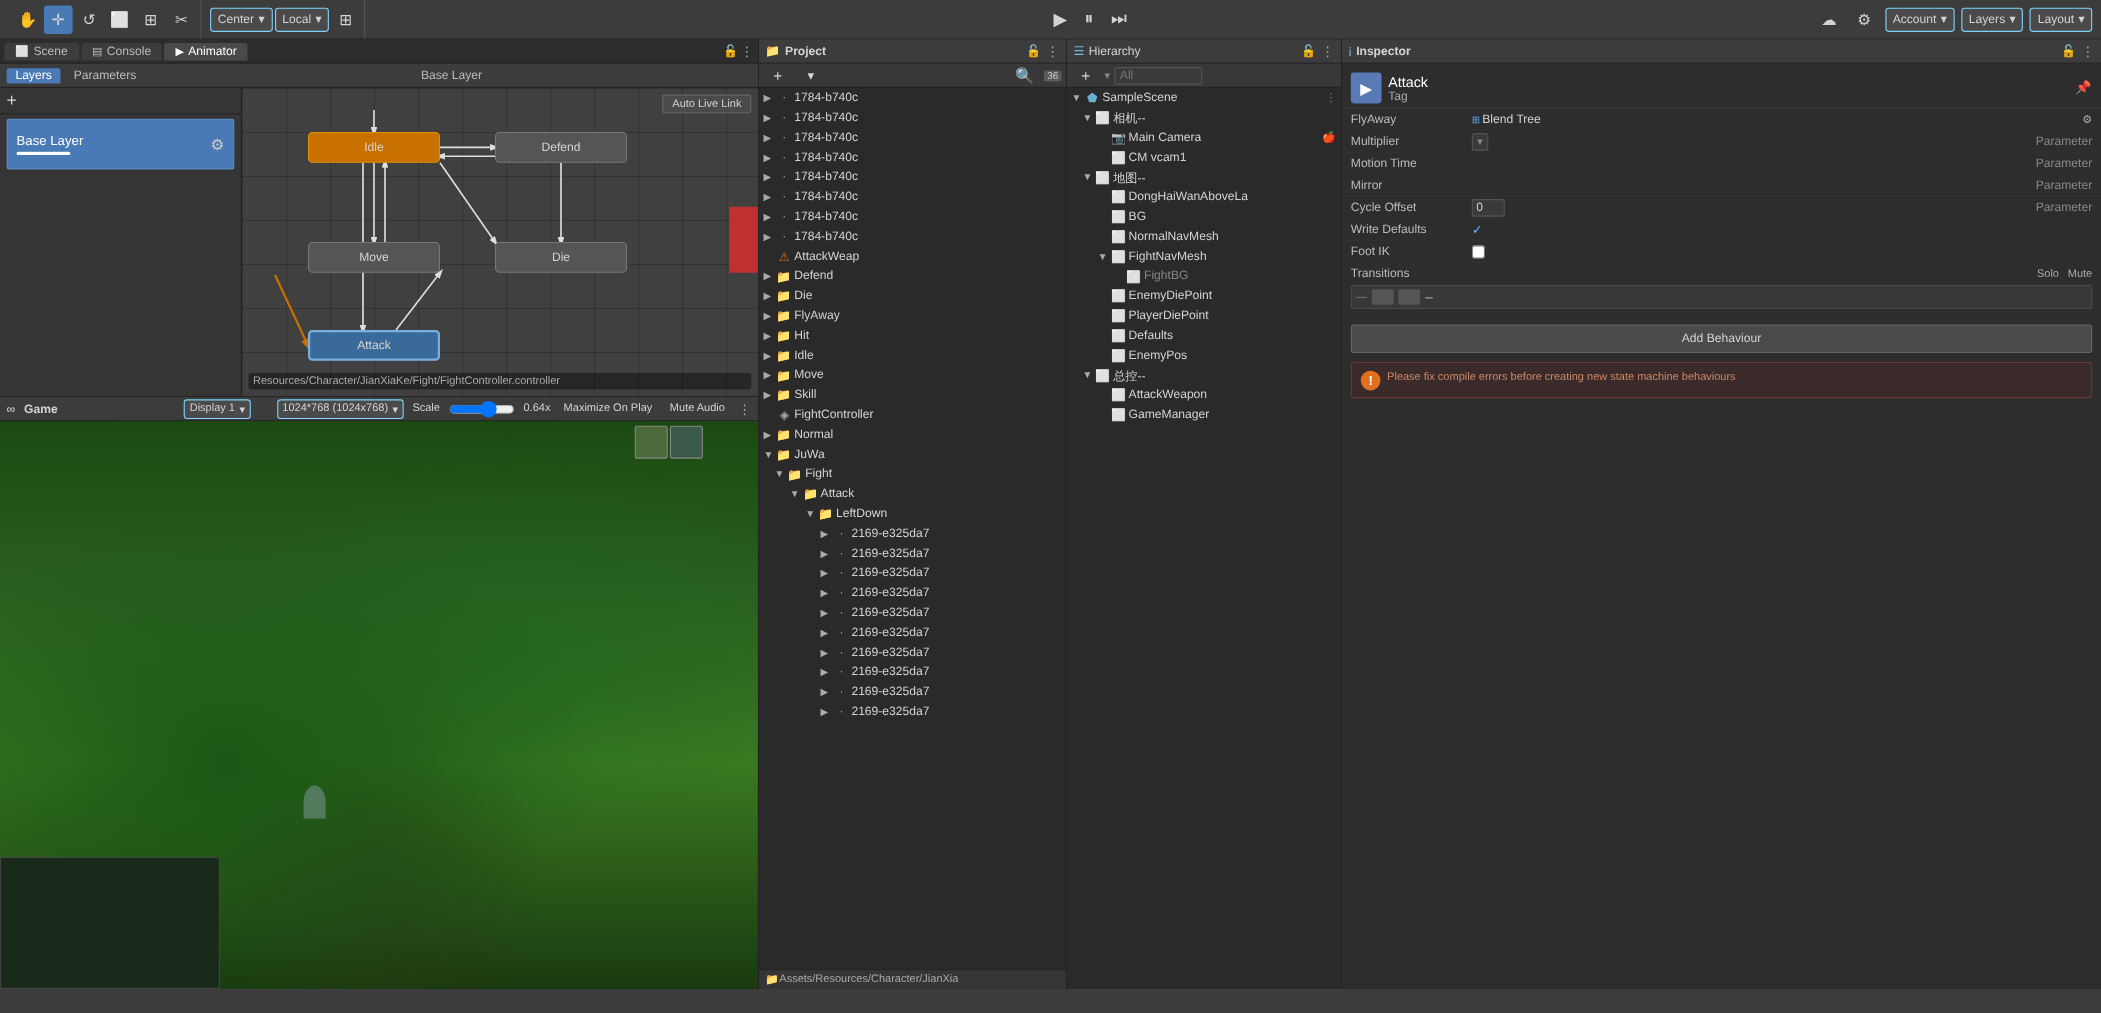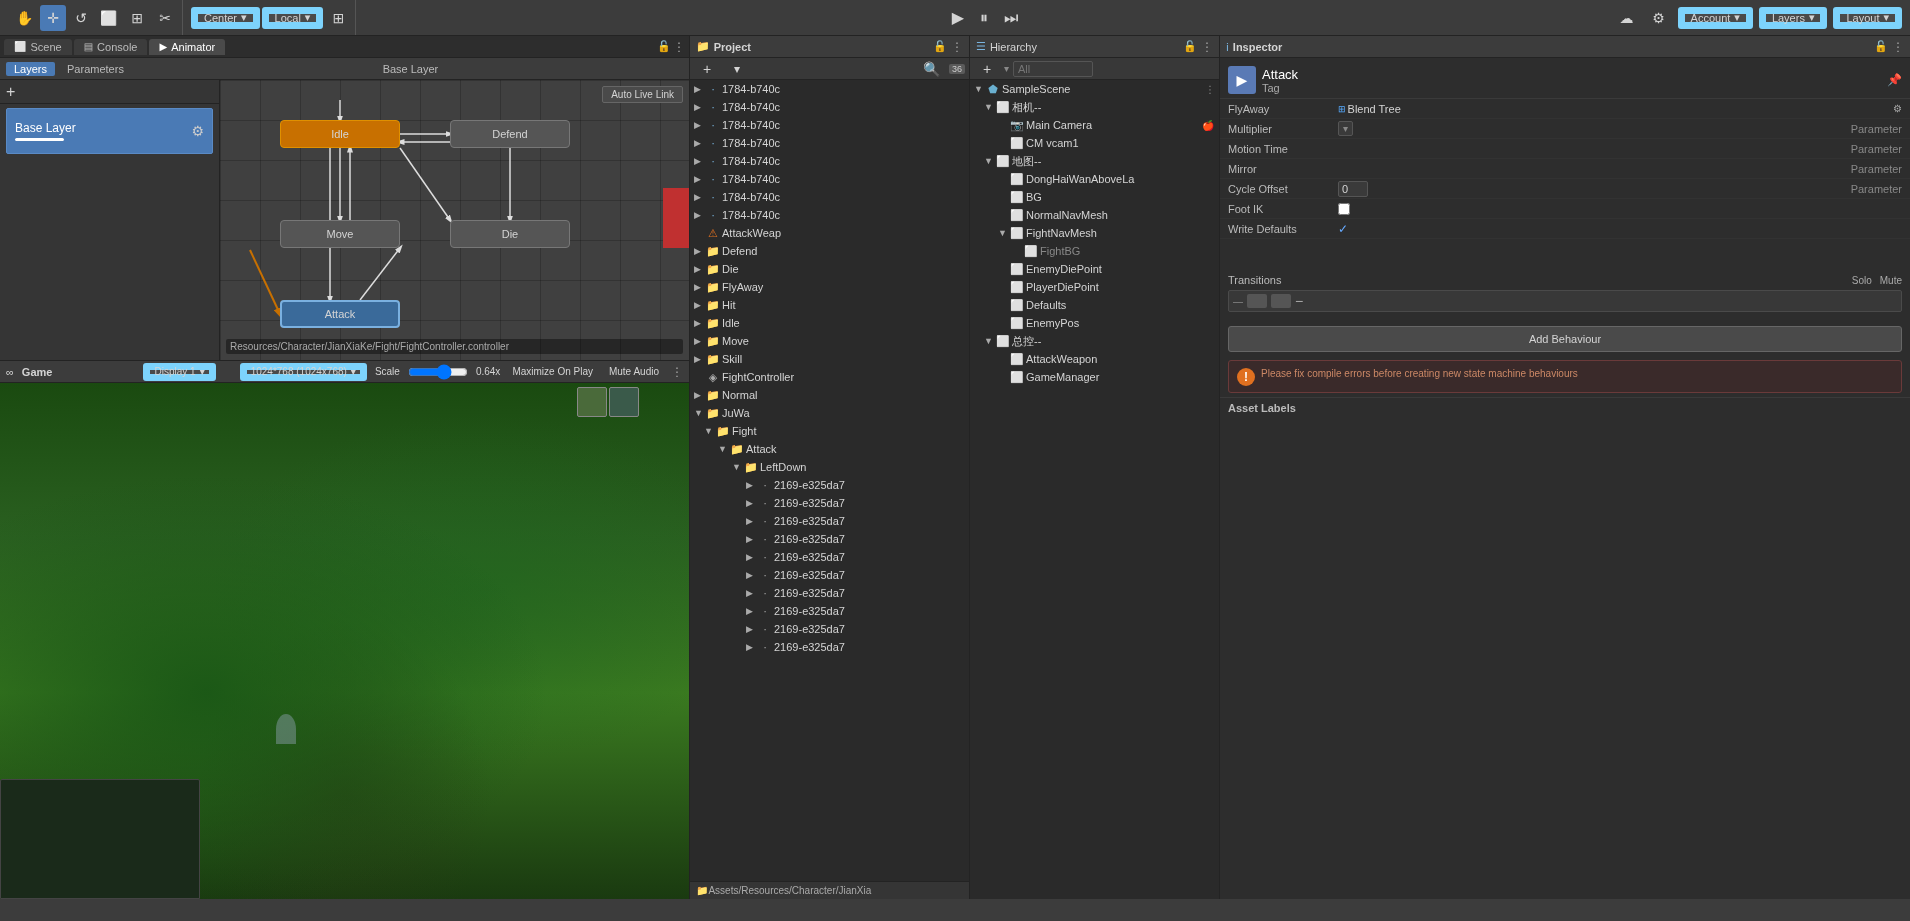--- a/index.html
+++ b/index.html
@@ -42,21 +42,21 @@
       font-size: 14px;
       display: flex;
       align-items: center;
       justify-content: center;
       width: 26px;
       height: 26px;
     }
     .tb-btn.active { background: #4a7ab5; }
     .tb-dropdown {
       background: #4a4a4a;
-      border: 7px solid #7dd3fc;
+      border: 1px solid #7dd3fc;
       color: #d4d4d4;
       padding: 2px 6px;
       border-radius: 3px;
       cursor: pointer;
       font-size: 11px;
       height: 22px;
       display: flex;
       align-items: center;
       gap: 4px;
     }
@@ -495,21 +495,20 @@
       font-size: 10px;
     }
     .param-text { font-size: 11px; color: #888; }
 
     .insp-checkbox { width: 12px; height: 12px; margin: 0; }
     .checkmark { font-size: 12px; color: #6af; }
 
     
     .transitions-section {
       padding: 4px 8px;
-      margin-top: 31px;
     }
     .transitions-header {
       display: flex;
       align-items: center;
       margin-bottom: 4px;
     }
     .transitions-label { font-size: 11px; color: #bbb; flex: 1; }
     .transitions-cols {
       display: flex;
       gap: 2px;
@@ -1225,30 +1224,30 @@
 
           <div class="insp-row">
             <span class="insp-label">Cycle Offset</span>
             <div class="insp-value">
               <input type="number" class="speed-input" value="0" style="">
               <span style="margin-left:auto;" class="param-text">Parameter</span>
             </div>
           </div>
 
           <div class="insp-row">
+            <span class="insp-label">Write Defaults</span>
+            <div class="insp-value">
+              <span class="checkmark">✓</span>
+            </div>
+          </div>
+
+          <div class="insp-row">
             <span class="insp-label">Foot IK</span>
             <div class="insp-value">
               <input type="checkbox" class="insp-checkbox" style="">
-            </div>
-          </div>
-
-          <div class="insp-row">
-            <span class="insp-label">Write Defaults</span>
-            <div class="insp-value">
-              <span class="checkmark">✓</span>
             </div>
           </div>
 
           <div class="transitions-section">
             <div class="transitions-header">
               <span class="transitions-label">Transitions</span>
               <div class="transitions-cols">
                 <span>Solo</span>
                 <span style="margin-left:6px;">Mute</span>
               </div>
@@ -1262,22 +1261,19 @@
             </div>
           </div>
 
           <button class="add-behaviour-btn">Add Behaviour</button>
 
           <div class="warning-box">
             <div class="warning-icon">!</div>
             <div class="warning-text">Please fix compile errors before creating new state machine behaviours</div>
           </div>
 
-          <div class="asset-labels-section">
-            <span class="asset-labels-title">Asset Labels</span>
-          </div>
         </div>
       </div>
 
     </div>
   </div>
 
 </div>
 
 </body></html>

